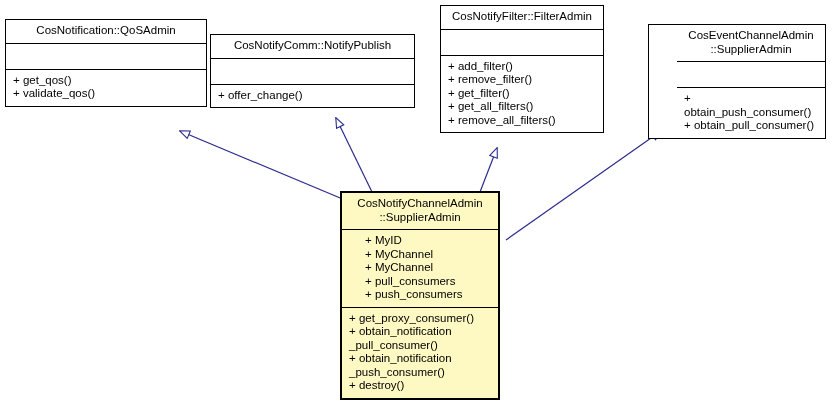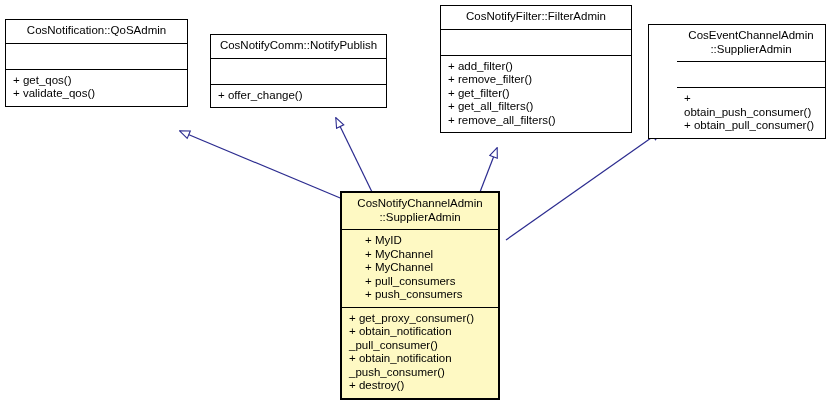--- a/index.html
+++ b/index.html
@@ -43,23 +43,23 @@
   .uml-ops{
     padding:4px 6px 5px 7px;
   }
   .uml-row{
     white-space:pre-line;
     text-align:left;
   }
   .uml-empty{height:16px;}
 
   
-  #cls-qosadmin{left:5px;top:19px;width:183px;}
-  #cls-notifypublish{left:210px;top:34px;width:177px;}
-  #cls-filteradmin{left:440px;top:5px;width:192px;}
+  #cls-qosadmin{left:5px;top:19px;width:202px;}
+  #cls-notifypublish{left:210px;top:34px;width:205px;}
+  #cls-filteradmin{left:440px;top:5px;width:164px;}
   #cls-eventchanneladmin{left:648px;top:24px;width:178px;padding-left:28px;}
   #cls-supplieradmin{left:341px;top:192px;width:158px;}
 </style>
 </head>
 <body>
 
 <div id="diagram-canvas">
 
   <svg class="edges" viewBox="0 0 832 419" xmlns="http://www.w3.org/2000/svg">
     <defs>

